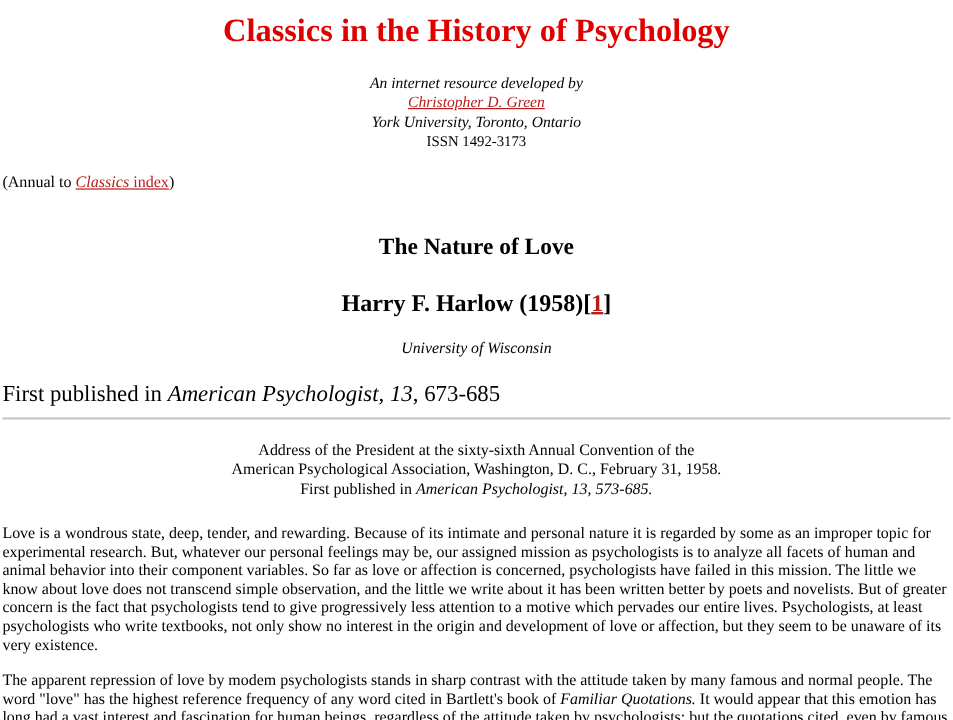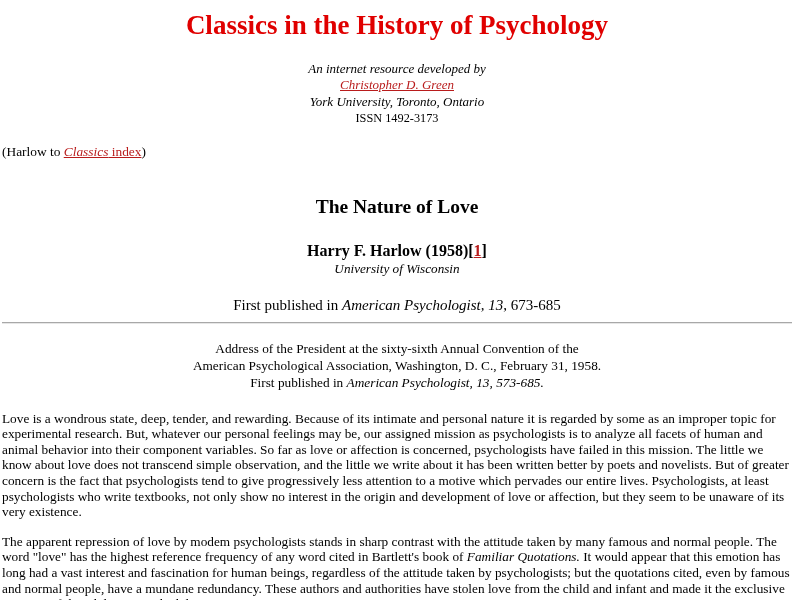--- a/index.html
+++ b/index.html
@@ -58,33 +58,32 @@
   .doc-title {
     text-align: center;
     font-weight: bold;
     font-size: 19.5px;
     margin: 36px 0 0 0;
     line-height: 1.2;
   }
   .byline {
     text-align: center;
     font-weight: bold;
-    font-size: 16px;
+    font-size: 20px;
     margin: 22px 0 0 0;
     line-height: 1.25;
   }
   .affiliation {
     text-align: center;
     font-style: italic;
     font-size: 13.2px;
-    margin: 1px 0 0 0;
+    margin: 17px 0 0 0;
   }
   .first-pub {
-    text-align: center;
-    font-size: 15px;
+    font-size: 19px;
     margin: 21px 0 0 0;
   }
   .posted {
     text-align: right;
     font-style: italic;
     font-size: 11.6px;
     margin: 21px 0 0 0;
     padding-right: 4px;
   }
   hr.divider {
@@ -119,21 +118,21 @@
 
   <h1 class="site-title">Classics in the History of Psychology</h1>
 
   <div class="site-credit">
     <div>An internet resource developed by</div>
     <div><a href="#">Christopher D. Green</a></div>
     <div>York University, Toronto, Ontario</div>
     <div class="issn">ISSN 1492-3173</div>
   </div>
 
-  <div class="return-line"><span>(Harlow to </span><a href="#"><span class="ital">Classics</span><span> index</span></a><span>)</span></div>
+  <div class="return-line"><span>(Annual to </span><a href="#"><span class="ital">Classics</span><span> index</span></a><span>)</span></div>
 
   <h2 class="doc-title">The Nature of Love</h2>
 
   <div class="byline"><span>Harry F. Harlow (1958)</span><span>[</span><a href="#">1</a><span>]</span></div>
 
   <div class="affiliation">University of Wisconsin</div>
 
   <div class="first-pub"><span>First published in </span><span class="ital">American Psychologist, 13</span><span>, 673-685</span></div>
 
 

